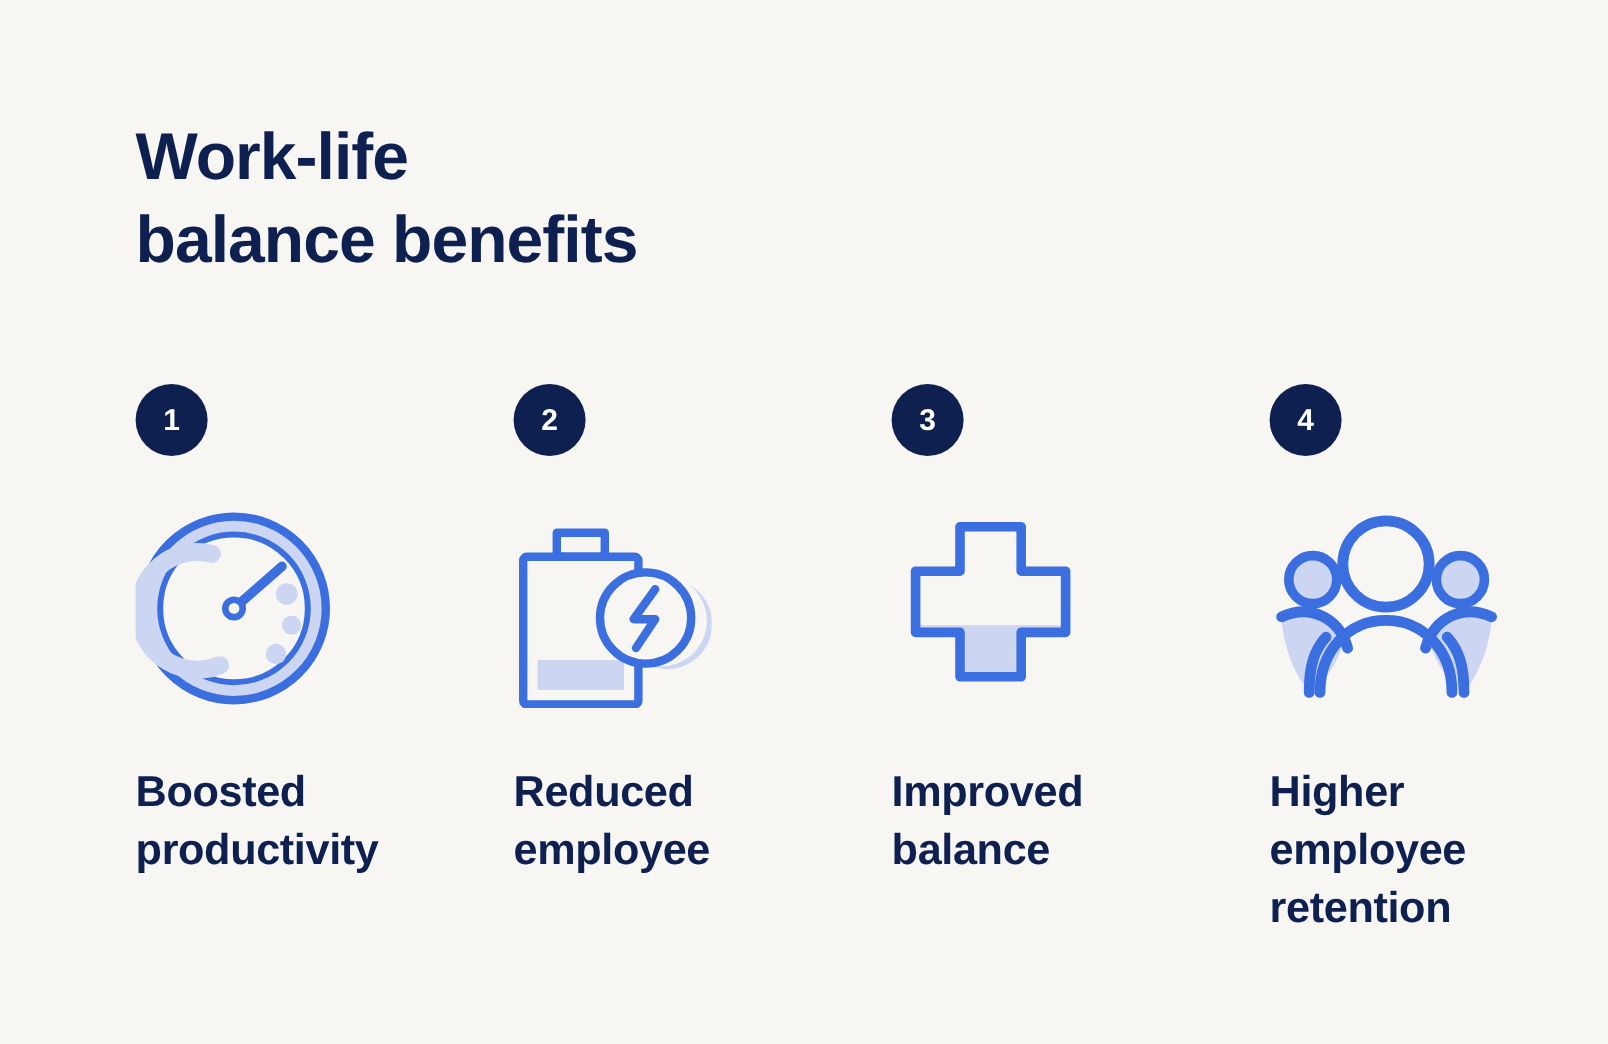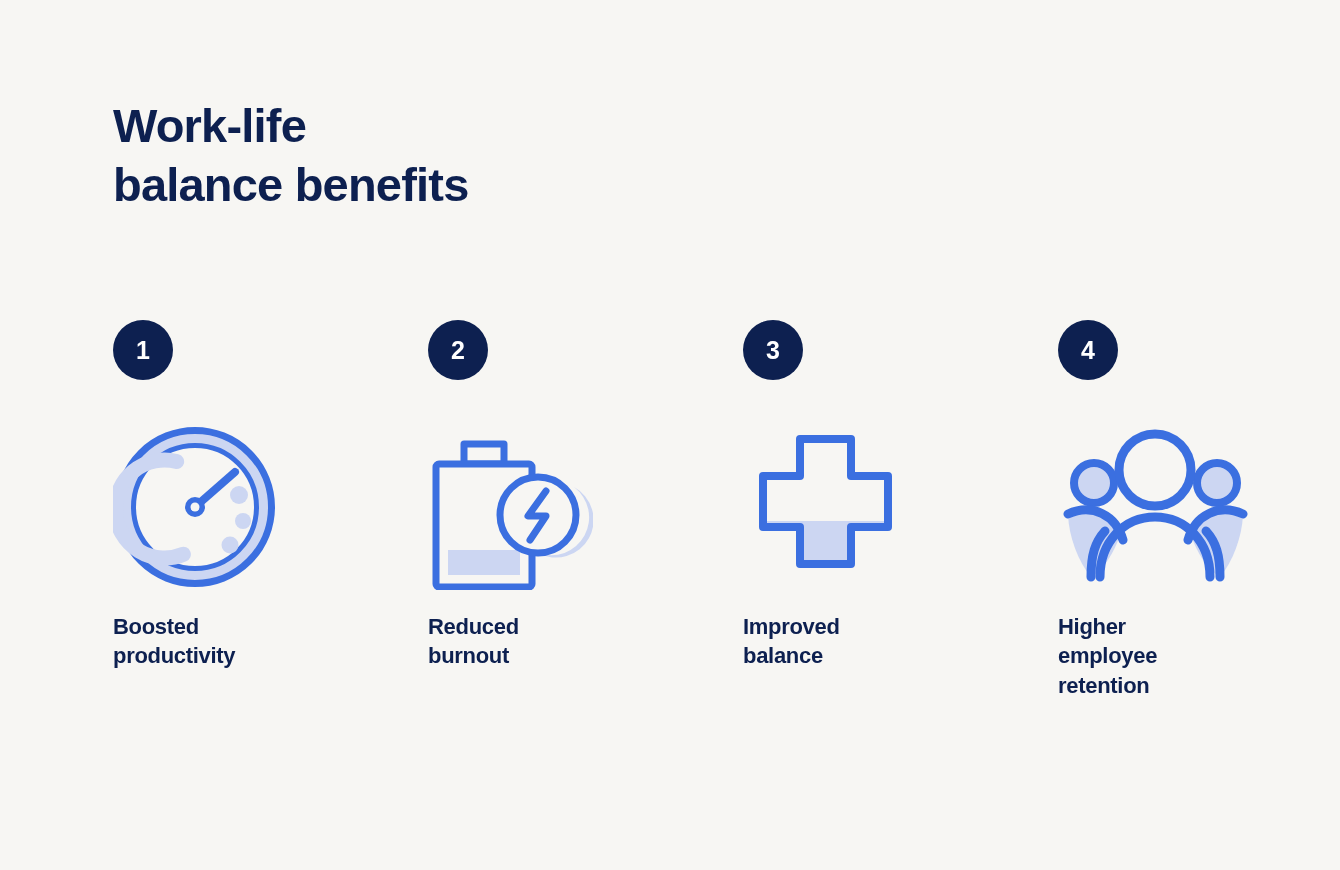--- a/index.html
+++ b/index.html
@@ -19,21 +19,21 @@
     height: 870px;
     background: #f7f6f3;
   }
 
   
   .title {
     position: absolute;
     left: 113px;
     top: 96px;
     width: 700px;
-    font-size: 47px;
+    font-size: 55px;
     line-height: 1.26;
     font-weight: 800;
     letter-spacing: -0.8px;
     color: #0d2050;
     white-space: pre-line;
   }
 
   
   .columns {
     position: absolute;
@@ -70,22 +70,22 @@
     height: 165px;
     display: flex;
     align-items: center;
     justify-content: flex-start;
   }
 
   .icon-wrap svg { display: block; }
 
   
   .caption {
-    margin-top: 22px;
-    font-size: 22px;
+    margin-top: 46px;
+    font-size: 36px;
     line-height: 1.33;
     font-weight: 800;
     letter-spacing: -0.3px;
     color: #0d2050;
     white-space: pre-line;
   }
 </style>
 </head>
 <body>
 
@@ -135,21 +135,21 @@
           <rect x="20" y="125" width="72" height="25" fill="#ccd6f2"></rect>
 
           <circle cx="110" cy="90" r="38" fill="#f7f6f3"></circle>
           <path d="M 110 128 A 38 38 0 0 0 146 62 A 31 31 0 1 1 110 128 Z" fill="#ccd6f2"></path>
           <circle cx="110" cy="90" r="38" fill="none" stroke="#3b6fe0" stroke-width="7"></circle>
 
           <path d="M 118 66 L 100 91 L 118 91 L 102 115" fill="none" stroke="#3b6fe0" stroke-width="7" stroke-linecap="round" stroke-linejoin="round"></path>
         </svg>
       </div>
       <div class="caption">Reduced
-burnout</div>
+employee</div>
     </div>
 
     <div class="column">
       <div class="badge">3</div>
       <div class="icon-wrap">
         <svg width="165" height="165" viewBox="0 0 165 165">
           <defs>
             <clipPath id="crossClip">
               <path d="M 57 14 L 108 14 L 108 51 L 145 51 L 145 102 L 108 102 L 108 139 L 57 139 L 57 102 L 20 102 L 20 51 L 57 51 Z"></path>
             </clipPath>

